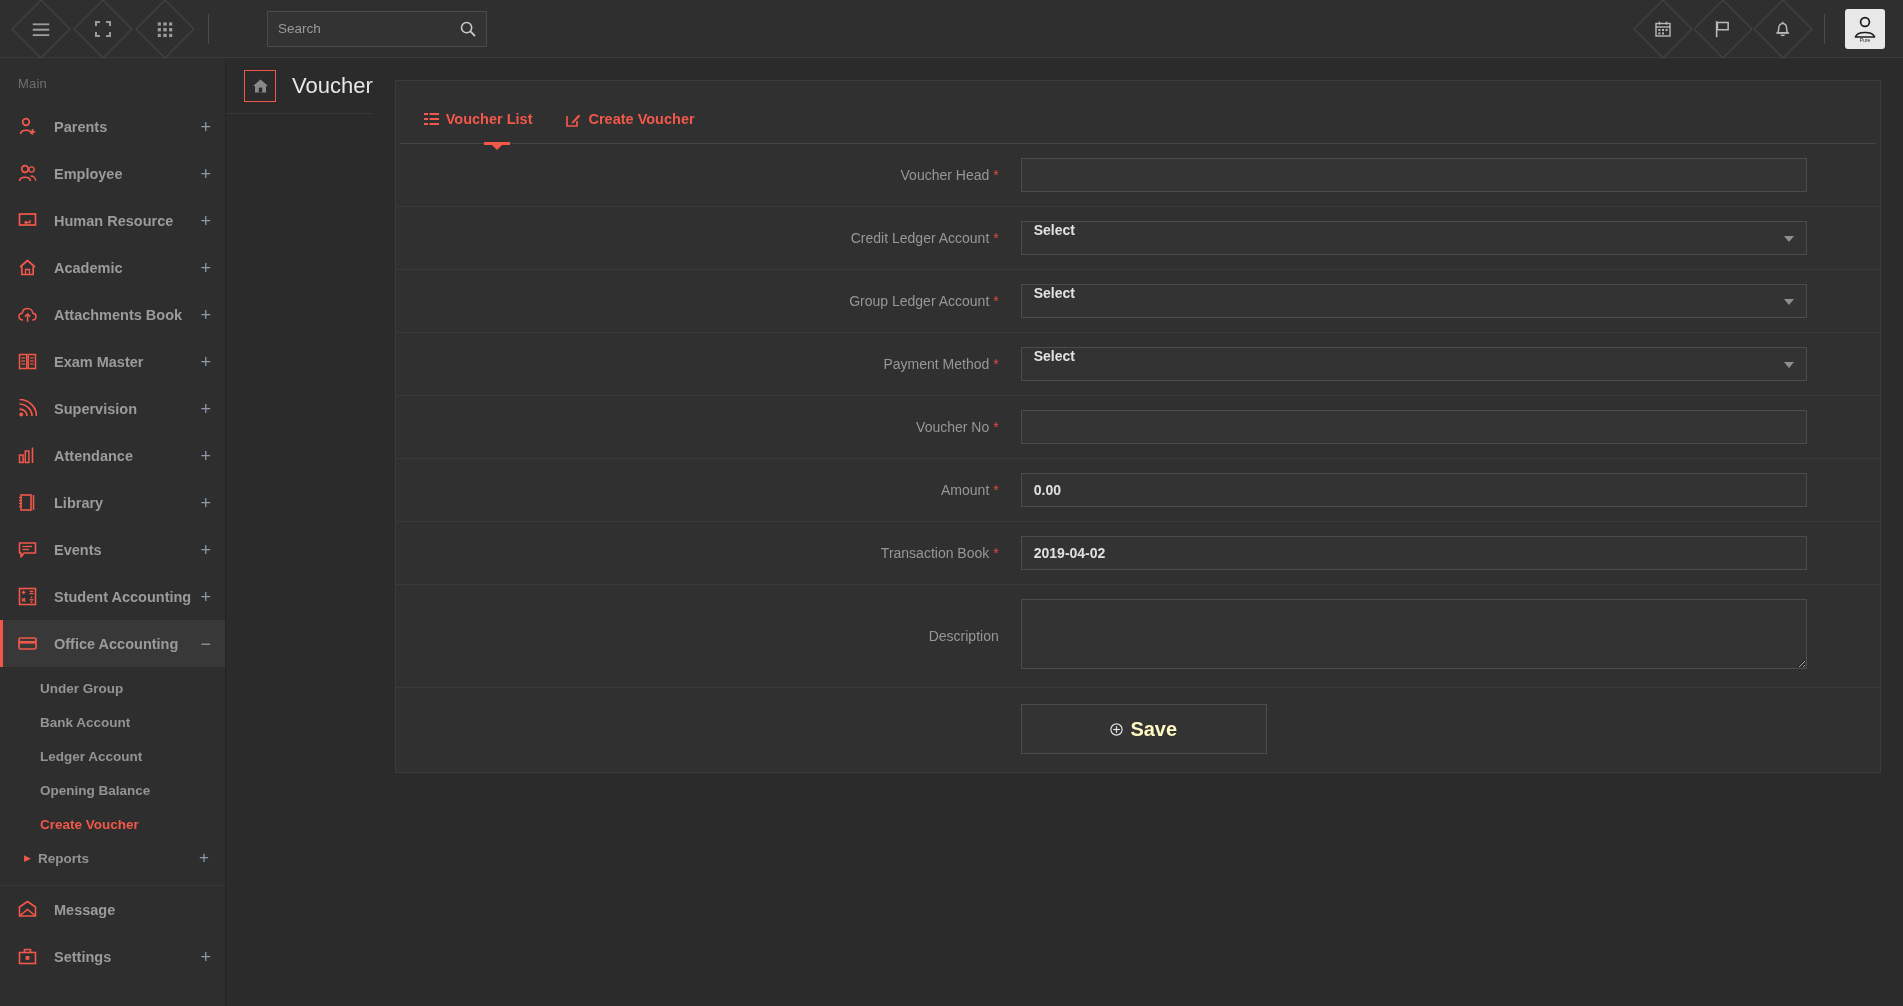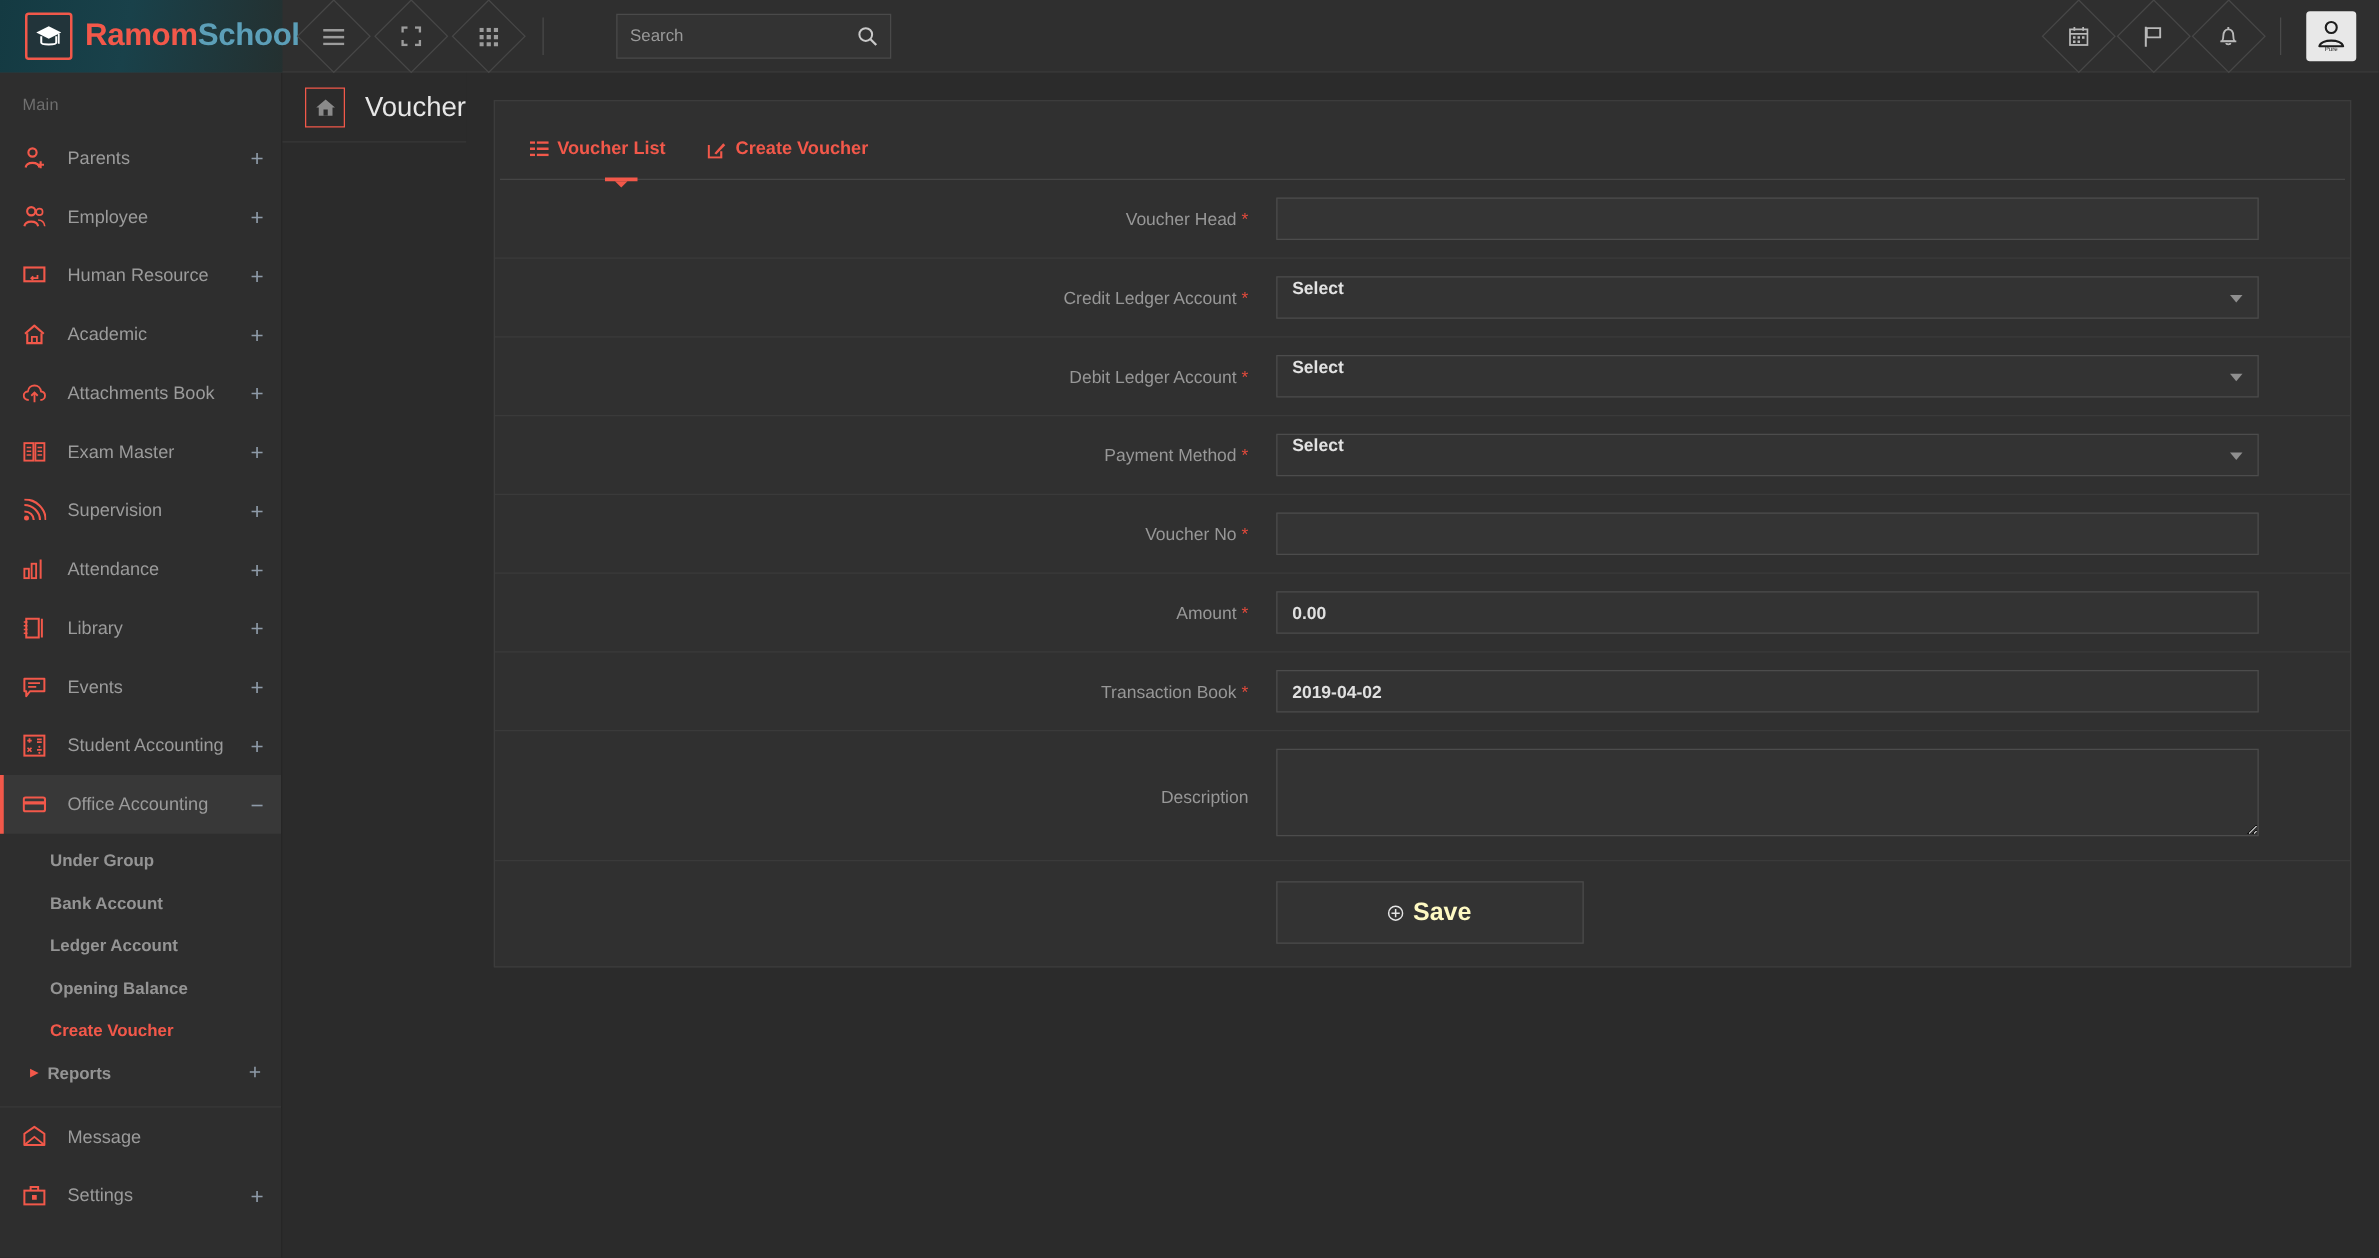--- a/index.html
+++ b/index.html
@@ -93,21 +93,21 @@
     display: flex; align-items: center;
     height: 47px; padding: 0 14px 0 18px;
     cursor: pointer; position: relative;
   }
   .side-item .ic {
     width: 22px; min-width: 22px; height: 20px;
     display: flex; align-items: center; justify-content: flex-start;
   }
   .side-item .lbl {
     color: #9b9b9b; font-size: 14.5px; margin-left: 14px;
-    white-space: nowrap; font-weight: 400;
+    white-space: nowrap; font-weight: 700;
   }
   .side-item .expander {
     margin-left: auto; color: #8e9aa8; font-size: 18px;
     line-height: 1; font-weight: 300; user-select: none;
   }
   .side-item.active { background: #383838; }
   .side-item.active::before {
     content: ""; position: absolute; left: 0; top: 0; bottom: 0;
     width: 3px; background: #f2584a;
   }
@@ -205,32 +205,20 @@
     display: flex; align-items: center; justify-content: center; gap: 7px;
     cursor: pointer; font-family: "Liberation Sans", sans-serif;
   }
   svg { display: block; }
 </style>
 </head>
 <body>
 
 <div class="topbar">
 
-  <div class="brand">
-    <div class="brand-logo">
-      <svg width="24" height="22" viewBox="0 0 24 22">
-        <path d="M2 8 L12 3 L22 8 L12 13 Z" fill="#ffffff"></path>
-        <path d="M6 11 L6 16 C6 18 18 18 18 16 L18 11" fill="none" stroke="#ffffff" stroke-width="1.6"></path>
-        <line x1="20" y1="9" x2="20" y2="17" stroke="#ffffff" stroke-width="1.4"></line>
-      </svg>
-    </div>
-    <div class="brand-text">
-      <span class="b1">Ramom</span><span class="b2">School</span>
-    </div>
-  </div>
 
   <div class="topicons">
     <div class="diamond">
       <svg width="17" height="13" viewBox="0 0 17 13">
         <rect y="0" width="17" height="2" fill="#9c9c9c"></rect>
         <rect y="5.5" width="17" height="2" fill="#9c9c9c"></rect>
         <rect y="11" width="17" height="2" fill="#9c9c9c"></rect>
       </svg>
     </div>
     <div class="diamond">
@@ -569,21 +557,21 @@
             <div class="form-row">
               <div class="form-label"><span>Credit Ledger Account</span><span class="req">*</span></div>
               <div class="ctl-wrap">
                 <div class="select-ctl">
                   <span class="sv">Select</span>
                   <span class="arrow"></span>
                 </div>
               </div>
             </div>
             <div class="form-row">
-              <div class="form-label"><span>Debit Ledger Account</span><span class="req">*</span></div>
+              <div class="form-label"><span>Group Ledger Account</span><span class="req">*</span></div>
               <div class="ctl-wrap">
                 <div class="select-ctl">
                   <span class="sv">Select</span>
                   <span class="arrow"></span>
                 </div>
               </div>
             </div>
             <div class="form-row">
               <div class="form-label"><span>Payment Method</span><span class="req">*</span></div>
               <div class="ctl-wrap">

